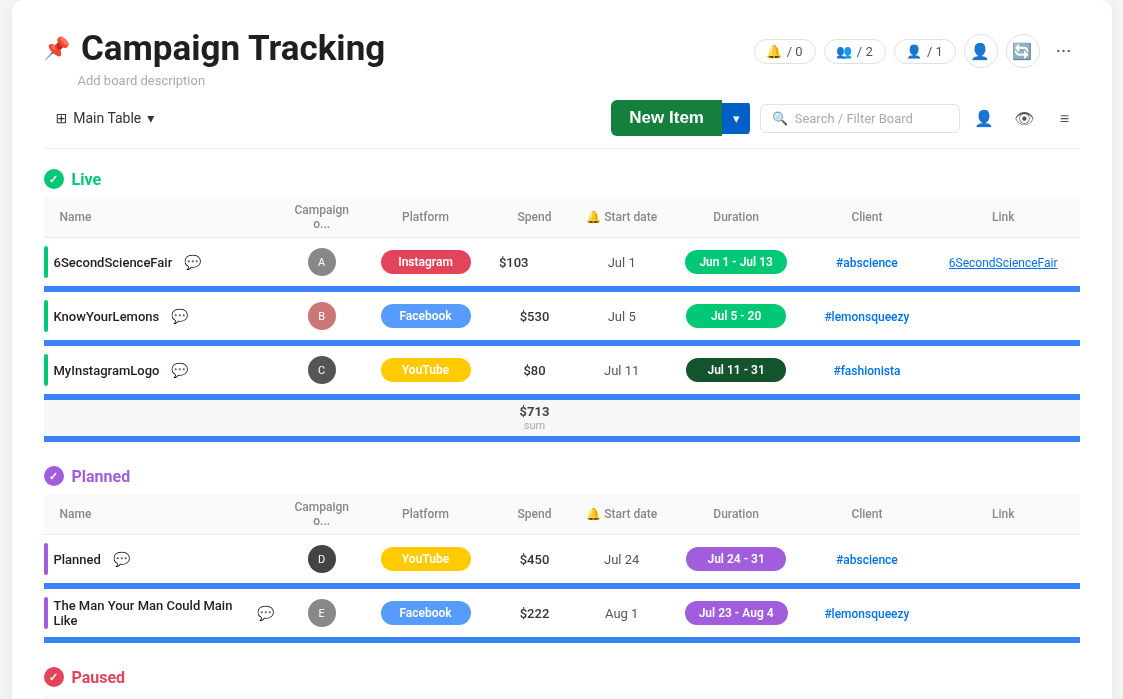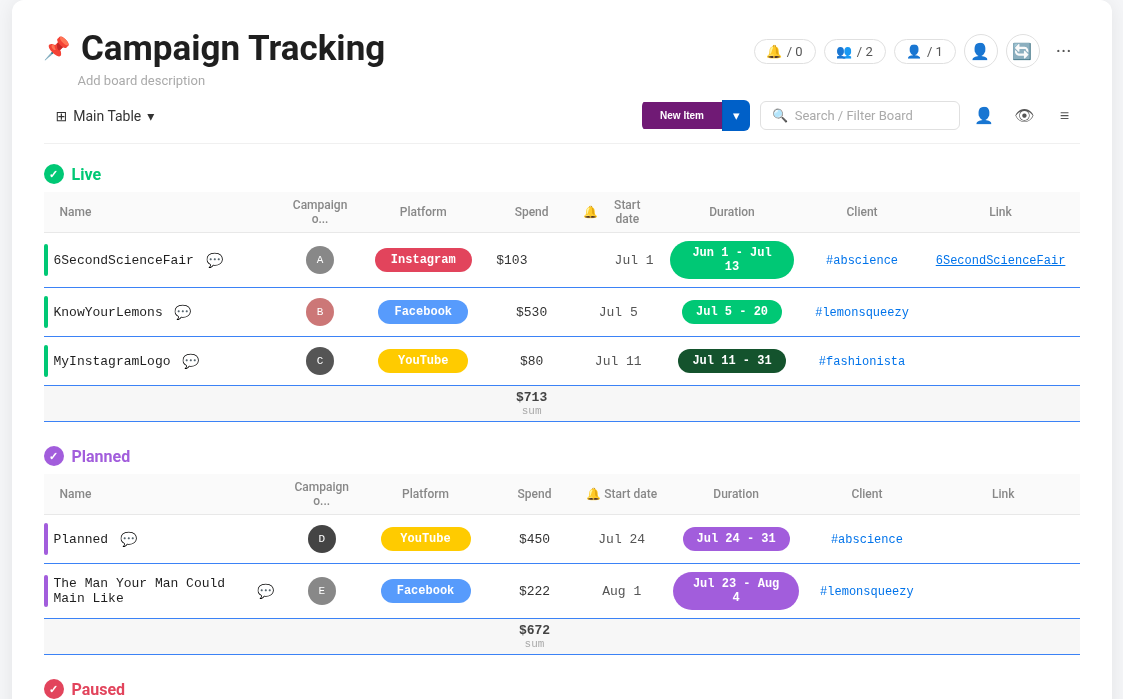--- a/index.html
+++ b/index.html
@@ -108,24 +108,24 @@
       align-items: center;
       gap: 10px;
     }
     .new-item-btn {
       display: flex;
       align-items: center;
       border-radius: 6px;
       overflow: hidden;
     }
     .new-item-main {
-      background: #701a75;
+      background: #15803d;
       color: #fff;
       padding: 8px 18px;
-      font-size: 10px;
+      font-size: 17px;
       font-weight: 600;
       cursor: pointer;
       border: none;
     }
     .new-item-arrow {
       background: #0060c8;
       color: #fff;
       padding: 8px 10px;
       font-size: 13px;
       cursor: pointer;
@@ -184,23 +184,22 @@
       padding: 6px 8px;
       color: #888;
       font-weight: 500;
       font-size: 12px;
       border-bottom: 1px solid #e8e8e8;
       background: #fafafa;
     }
     .table th:first-child { width: 220px; padding-left: 16px; }
     .table td {
       padding: 8px 8px;
-      border-bottom: 1px solid #3b82f6;
+      border-bottom: 6px solid #3b82f6;
       vertical-align: middle;
-      font-family: Liberation Mono, monospace;
     }
     .table td:first-child { padding-left: 0; }
     .row-name-cell {
       display: flex;
       align-items: center;
       gap: 6px;
     }
     .row-color-bar {
       width: 4px;
       height: 32px;
@@ -359,21 +358,21 @@
               <td>
       <div class="row-name-cell">
         <div class="row-color-bar" style="background:#00c875"></div>
         <span class="row-name">6SecondScienceFair</span>
         <span class="comment-icon">💬</span>
       </div>
     </td>
               <td class="col-campaign" style="text-align: center;"><div style="width:28px;height:28px;border-radius:50%;background:#888;display:inline-flex;align-items:center;justify-content:center;font-size:11px;color:#fff;">A</div></td>
               <td class="col-platform" style="text-align: center;"><span class="platform-badge" style="background:#e2445c">Instagram</span></td>
               <td class="col-spend" style="text-align: left;"><span class="spend-val">$103</span></td>
-              <td class="col-startdate" style="text-align: right;"><span class="start-date">Jul 1</span></td>
+              <td class="col-startdate" style="text-align: center;"><span class="start-date">Jul 1</span></td>
               <td class="col-duration" style="text-align: center;"><span class="duration-badge" style="background:#00c875">Jun 1 - Jul 13</span></td>
               <td class="col-client" style="text-align: center;"><span class="client-tag">#abscience</span></td>
               <td class="col-link" style="text-align: center;"><span class="link-text">6SecondScienceFair</span></td>
             </tr>
             <tr>
               <td>
       <div class="row-name-cell">
         <div class="row-color-bar" style="background:#00c875"></div>
         <span class="row-name">KnowYourLemons</span>
         <span class="comment-icon">💬</span>
@@ -465,33 +464,20 @@
       </div>
     </td>
               <td class="col-campaign" style="text-align: center;"><div style="width:28px;height:28px;border-radius:50%;background:#888;display:inline-flex;align-items:center;justify-content:center;font-size:11px;color:#fff;">E</div></td>
               <td class="col-platform" style="text-align: center;"><span class="platform-badge" style="background:#579bfc">Facebook</span></td>
               <td class="col-spend" style="text-align: center;"><span class="spend-val">$222</span></td>
               <td class="col-startdate" style="text-align: center;"><span class="start-date">Aug 1</span></td>
               <td class="col-duration" style="text-align: center;"><span class="duration-badge" style="background:#a25ddc">Jul 23 - Aug 4</span></td>
               <td class="col-client" style="text-align: center;"><span class="client-tag">#lemonsqueezy</span></td>
               <td class="col-link" style="text-align: center;"><span></span></td>
             </tr>
-            <tr class="sum-row">
-    <td></td>
-    <td></td>
-    <td></td>
-    <td>
-      <div class="sum-val">$672</div>
-      <div style="font-size:11px;color:#aaa">sum</div>
-    </td>
-    <td></td>
-    <td></td>
-    <td></td>
-    <td></td>
-  </tr>
           </tbody>
         </table>
       </div>
       <div class="section">
         <div class="section-header">
     <span class="section-indicator" style="background:#e2445c">✓</span>
     <span class="section-title" style="color:#e2445c">Paused</span>
   </div>
         <table class="table">
           <thead>

